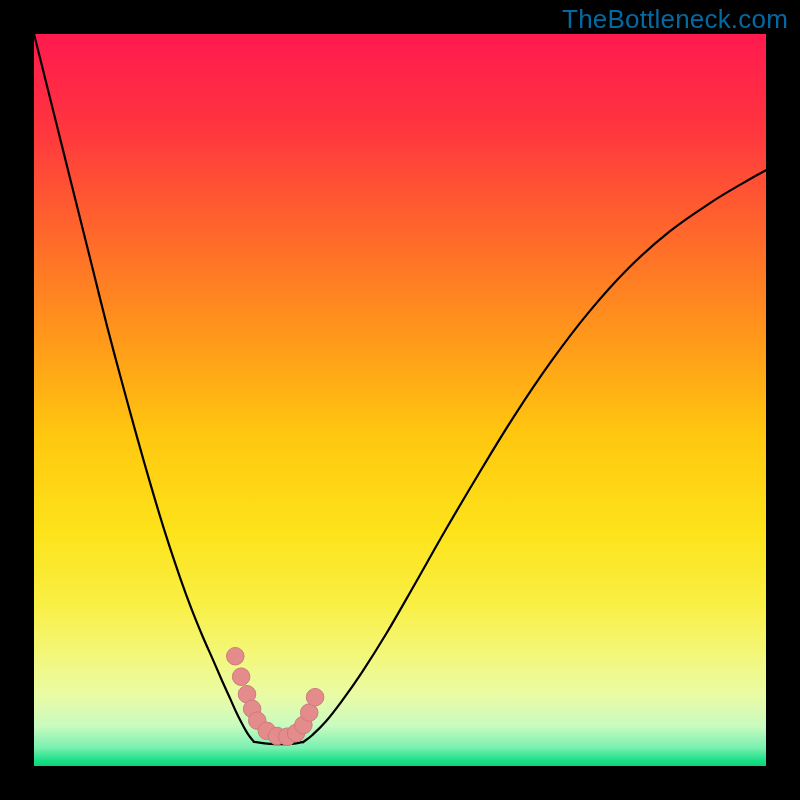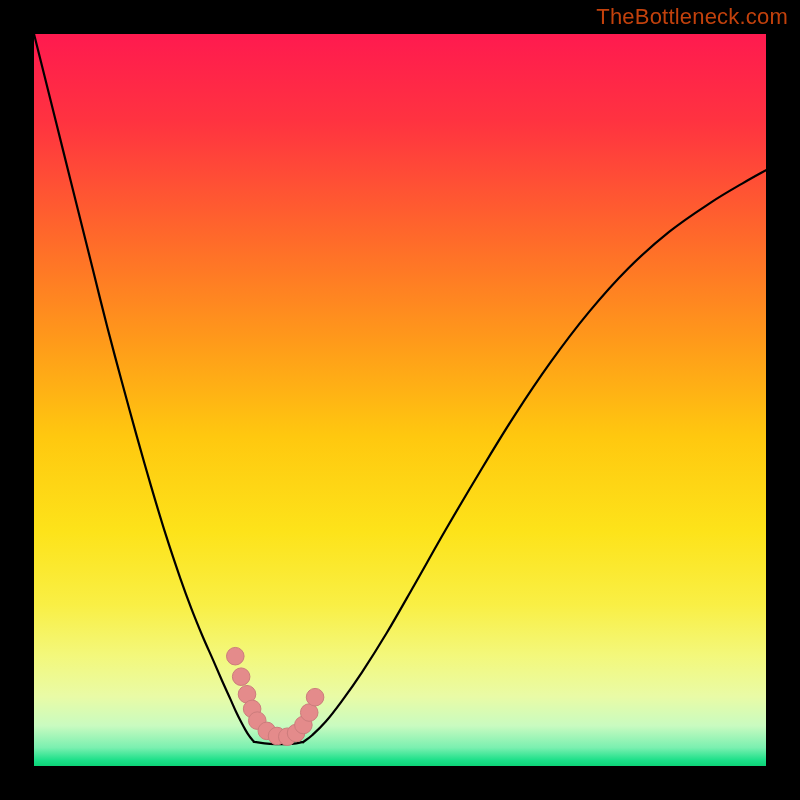--- a/index.html
+++ b/index.html
@@ -8,22 +8,22 @@
     position: absolute;
     top: 0; left: 0;
     width: 800px; height: 800px;
     background: #000;
   }
   .watermark {
     position: absolute;
     top: 4px;
     right: 12px;
     font-family: Arial, Helvetica, sans-serif;
-    font-size: 22px;
-    color: #c2410c;
+    font-size: 26px;
+    color: #0369a1;
     font-weight: 400;
     letter-spacing: 0.2px;
   }
   .plot {
     position: absolute;
     left: 34px;
     top: 34px;
     width: 732px;
     height: 732px;
   }

